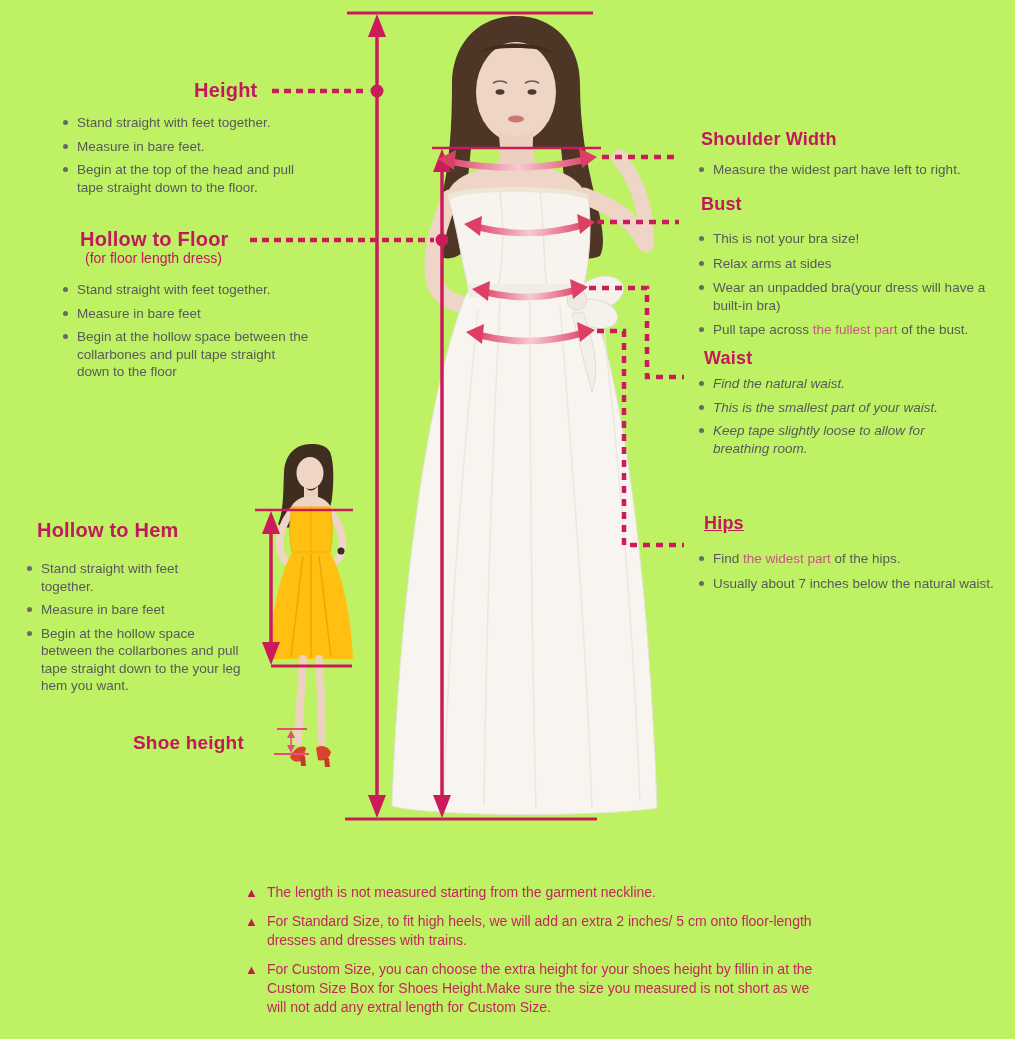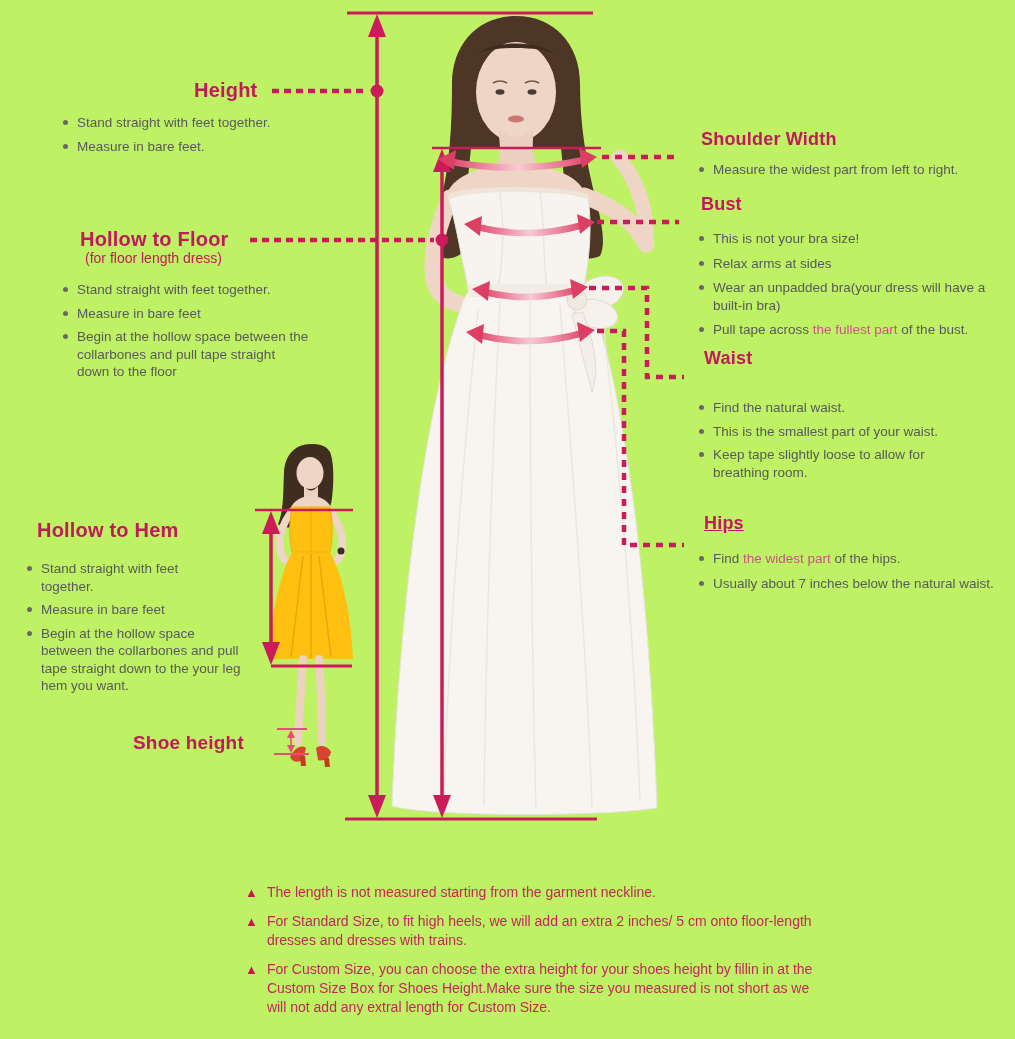--- a/index.html
+++ b/index.html
@@ -153,20 +153,21 @@
         <polygon points="291,730 287,738 295,738" fill="#e44e79" stroke="none"></polygon>
         <polygon points="291,753 287,745 295,745" fill="#e44e79" stroke="none"></polygon>
       </g>
     </g>
   </svg>
 
   <div class="abs sec-title" style="left:194px;top:79px;">Height</div>
   <ul class="instr abs" style="left:48px;top:102px;width:245px;">
     <li><span>Stand straight with feet together.</span></li>
     <li><span>Measure in bare feet.</span></li>
+    <li style="max-width:232px;"><span>Begin at the top of the head and pull tape straight down to the floor.</span></li>
   </ul>
 
   <div class="abs sec-title" style="left:80px;top:228px;">Hollow to Floor</div>
   <div class="abs sec-sub" style="left:77px;top:250px;margin-left:8px;">(for floor length dress)</div>
   <ul class="instr abs" style="left:48px;top:269px;width:250px;">
     <li><span>Stand straight with feet together.</span></li>
     <li><span>Measure in bare feet</span></li>
     <li style="max-width:238px;"><span>Begin at the hollow space between the collarbones and pull tape straight down to the floor</span></li>
   </ul>
 
@@ -174,33 +175,33 @@
   <ul class="instr abs" style="left:12px;top:548px;width:224px;">
     <li style="max-width:185px;"><span>Stand straight with feet together.</span></li>
     <li><span>Measure in bare feet</span></li>
     <li style="max-width:224px;"><span>Begin at the hollow space between the collarbones and pull tape straight down to the your leg hem  you want.</span></li>
   </ul>
 
   <div class="abs sec-title" style="left:133px;top:732px;font-size:19px;text-align:right;">Shoe height</div>
 
   <div class="abs sec-title right" style="left:701px;top:129px;">Shoulder Width</div>
   <ul class="instr abs" style="left:684px;top:149px;width:330px;">
-    <li><span>Measure the widest part from left to right.</span></li>
+    <li><span>Measure the widest part have left to right.</span></li>
   </ul>
 
   <div class="abs sec-title right" style="left:701px;top:194px;">Bust</div>
   <ul class="instr sp7 abs" style="left:684px;top:218px;width:295px;">
     <li><span>This is not your bra size!</span></li>
     <li><span>Relax arms at sides</span></li>
     <li style="max-width:289px;"><span>Wear an unpadded bra(your dress will have a built-in bra)</span></li>
     <li><span>Pull tape across </span><span class="hl">the fullest part</span><span> of the bust.</span></li>
   </ul>
 
   <div class="abs sec-title right" style="left:704px;top:348px;">Waist</div>
-  <ul class="instr abs" style="left:684px;top:387px;width:295px;">
+  <ul class="instr abs" style="left:684px;top:363px;width:295px;font-style:italic;">
     <li><span>Find the natural waist.</span></li>
     <li><span>This is the smallest part of your waist.</span></li>
     <li style="max-width:262px;"><span>Keep tape slightly loose to allow for breathing room.</span></li>
   </ul>
 
   <div class="abs sec-title right" style="left:704px;top:513px;text-decoration:underline;">Hips</div>
   <ul class="instr sp7 abs" style="left:684px;top:538px;width:315px;">
     <li><span>Find </span><span class="hl">the widest part</span><span> of the hips.</span></li>
     <li style="max-width:300px;"><span>Usually about 7 inches below the natural waist.</span></li>
   </ul>

